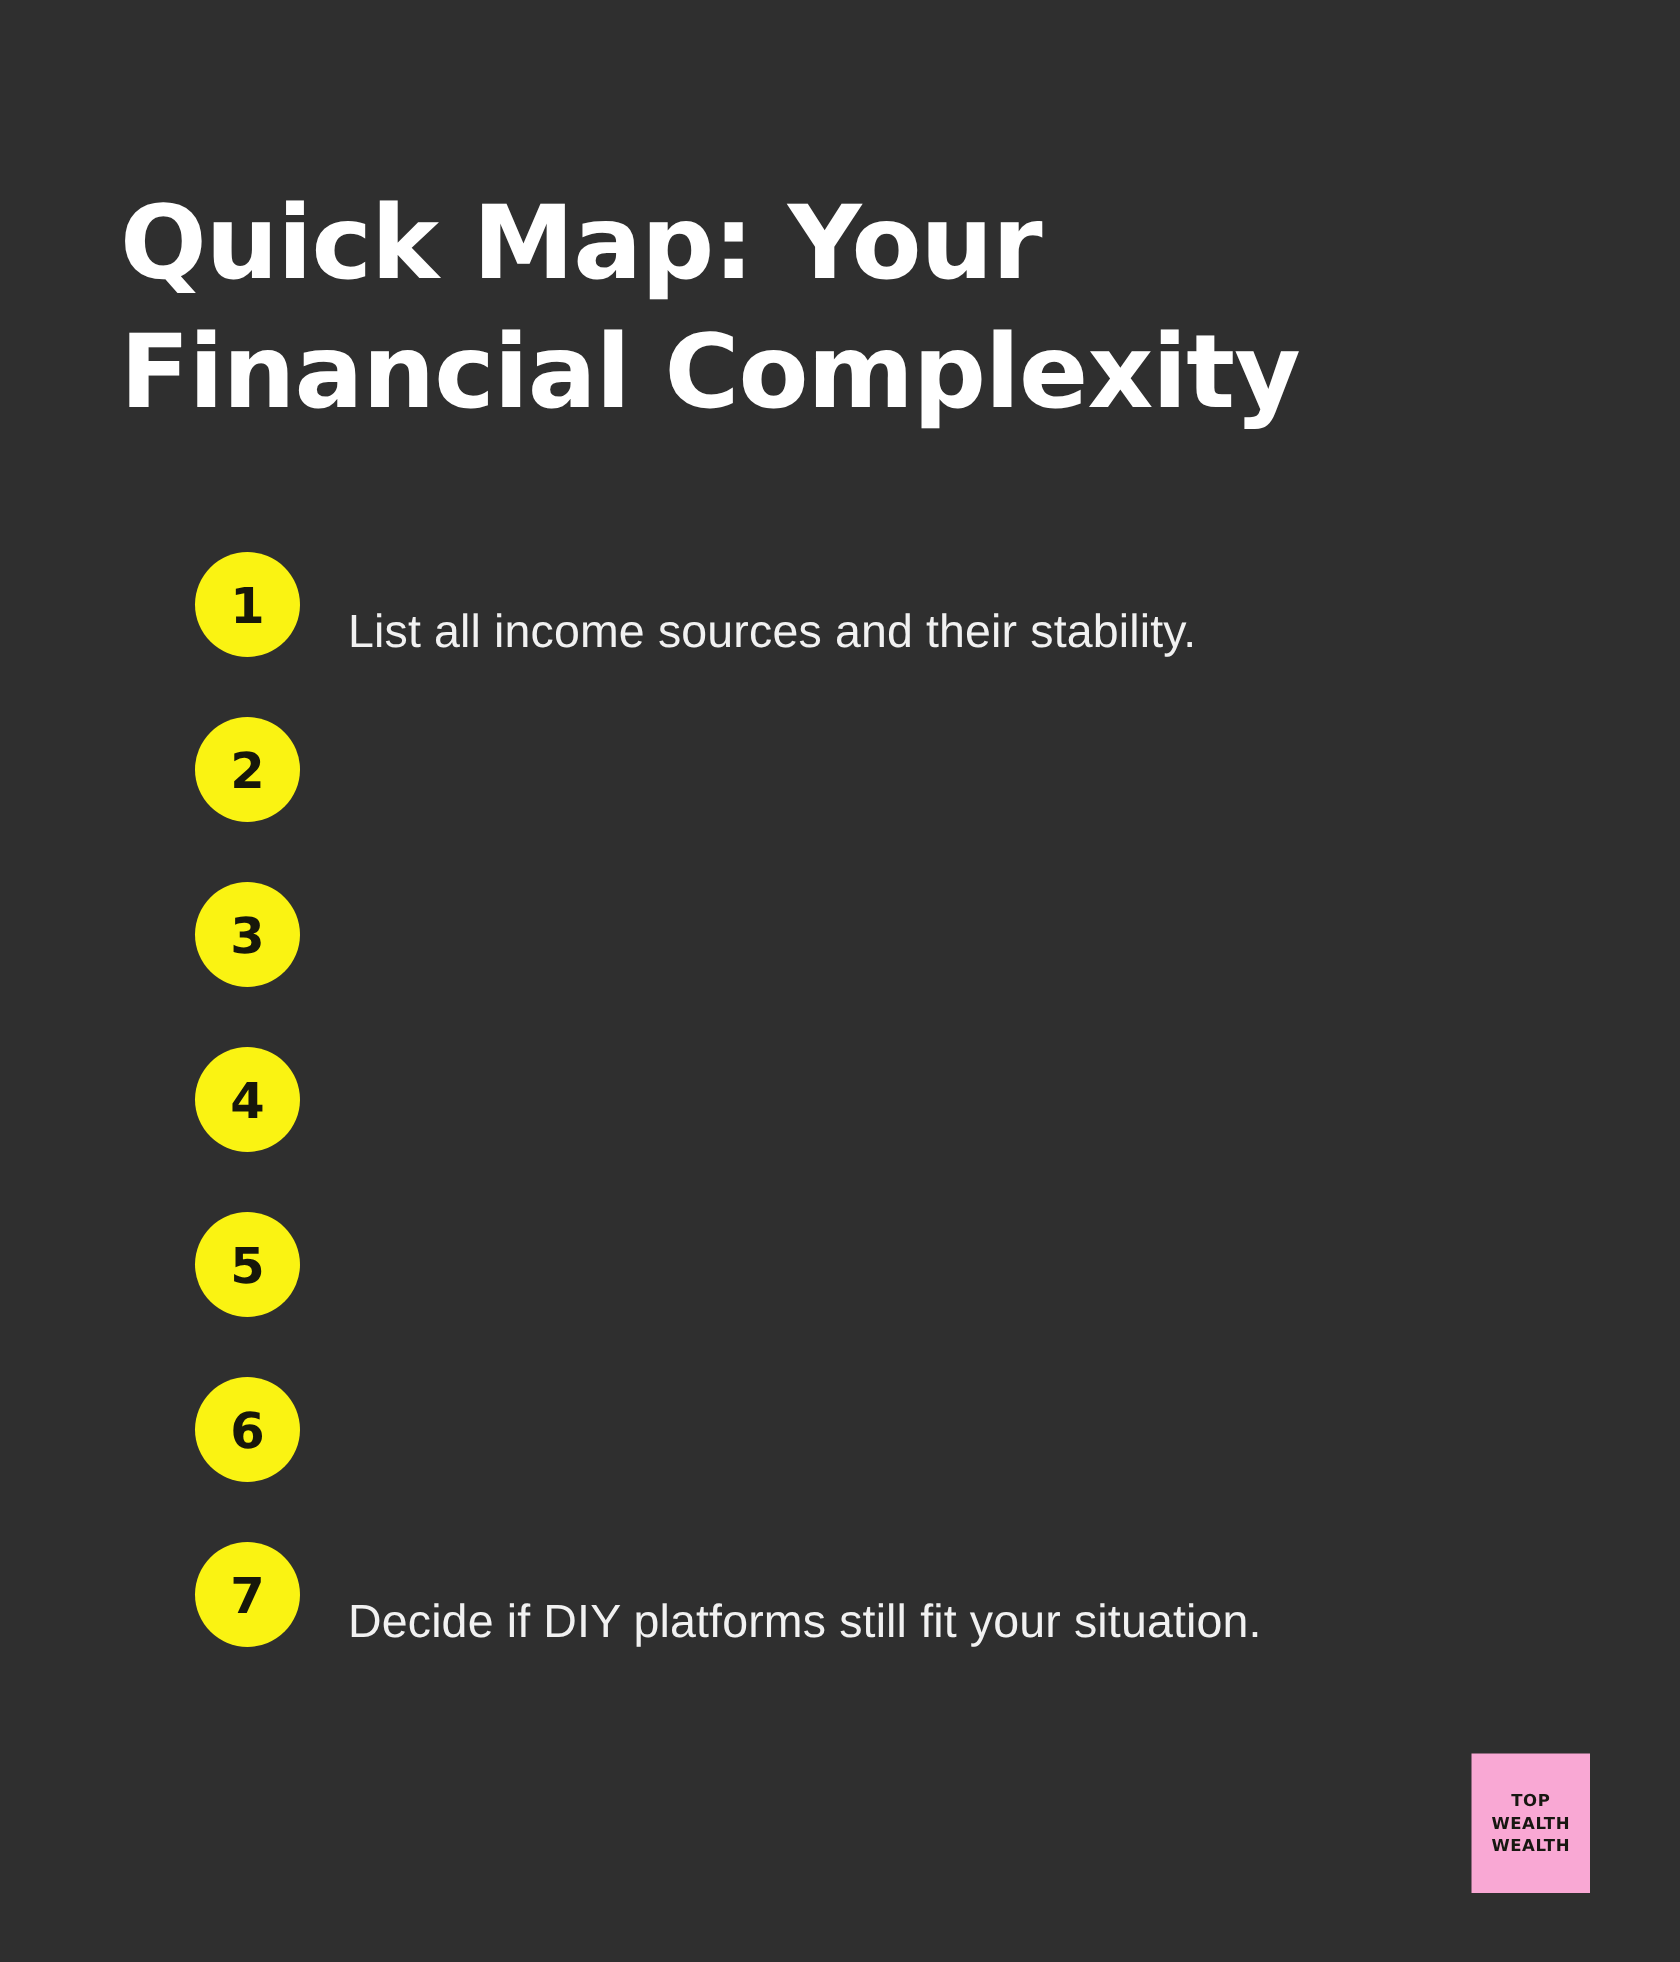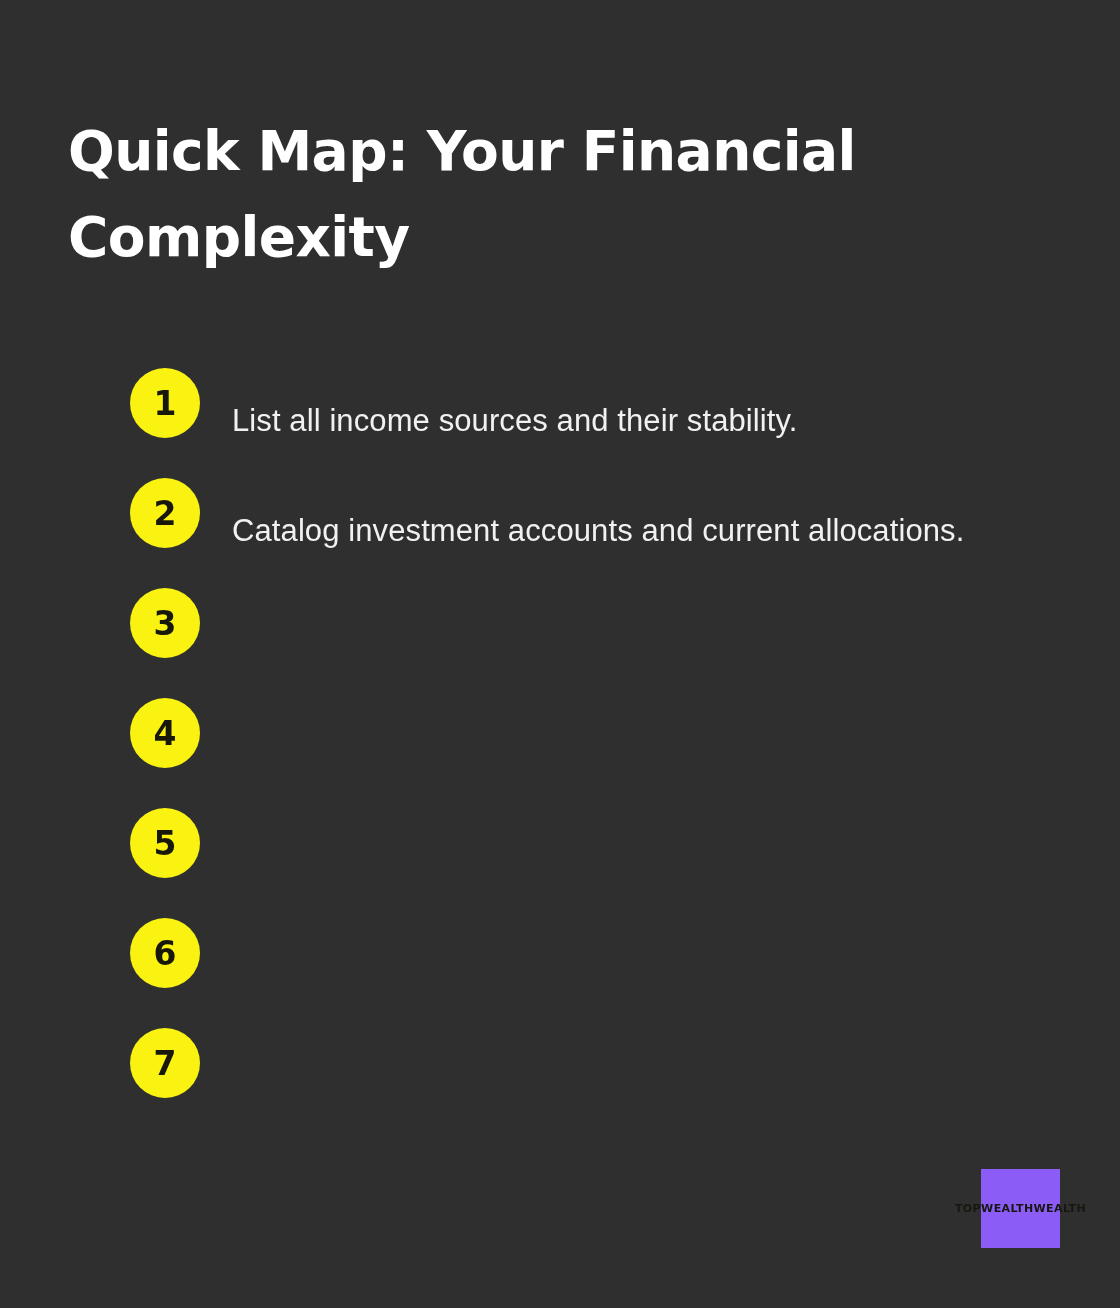--- a/index.html
+++ b/index.html
@@ -22,22 +22,22 @@
     height: 1308px;
     box-sizing: border-box;
   }
 
   
   .title {
     position: absolute;
     left: 64px;
     top: 104px;
     width: 880px;
-    margin: 4px;
-    font-size: 55px;
+    margin: 16px;
+    font-size: 68px;
     line-height: 86px;
     font-weight: 700;
     letter-spacing: -0.6px;
     color: #ffffff;
     font-family: "DejaVu Sans", "Liberation Sans", sans-serif;
   }
 
   
   .steps {
     position: absolute;
@@ -84,24 +84,24 @@
     white-space: nowrap;
     margin-top: 36px;
   }
 
   
   .brand {
     position: absolute;
     left: 981px;
     top: 1169px;
     width: 79px;
-    height: 79px;
-    background: #8b5cf6;
+    height: 93px;
+    background: #f9a8d4;
     display: flex;
-    flex-direction: row;
+    flex-direction: column;
     align-items: center;
     justify-content: center;
     box-sizing: border-box;
   }
   .brand-line {
     color: #171711;
     font-size: 11px;
     font-weight: 700;
     line-height: 15px;
     letter-spacing: 0.4px;
@@ -118,41 +118,41 @@
 
   <ul class="steps">
 
     <li class="step">
       <span class="step-badge">1</span>
       <span class="step-text">List all income sources and their stability.</span>
     </li>
 
     <li class="step">
       <span class="step-badge">2</span>
-      <span class="step-text">Catalog investment accounts and current allocations.</span>
     </li>
 
     <li class="step">
       <span class="step-badge">3</span>
     </li>
 
     <li class="step">
       <span class="step-badge">4</span>
     </li>
 
     <li class="step">
       <span class="step-badge">5</span>
     </li>
 
     <li class="step">
       <span class="step-badge">6</span>
     </li>
 
     <li class="step">
       <span class="step-badge">7</span>
+      <span class="step-text">Decide if DIY platforms still fit your situation.</span>
     </li>
 
   </ul>
 
   <div class="brand">
     <span class="brand-line">TOP</span>
     <span class="brand-line">WEALTH</span>
     <span class="brand-line">WEALTH</span>
   </div>
 

